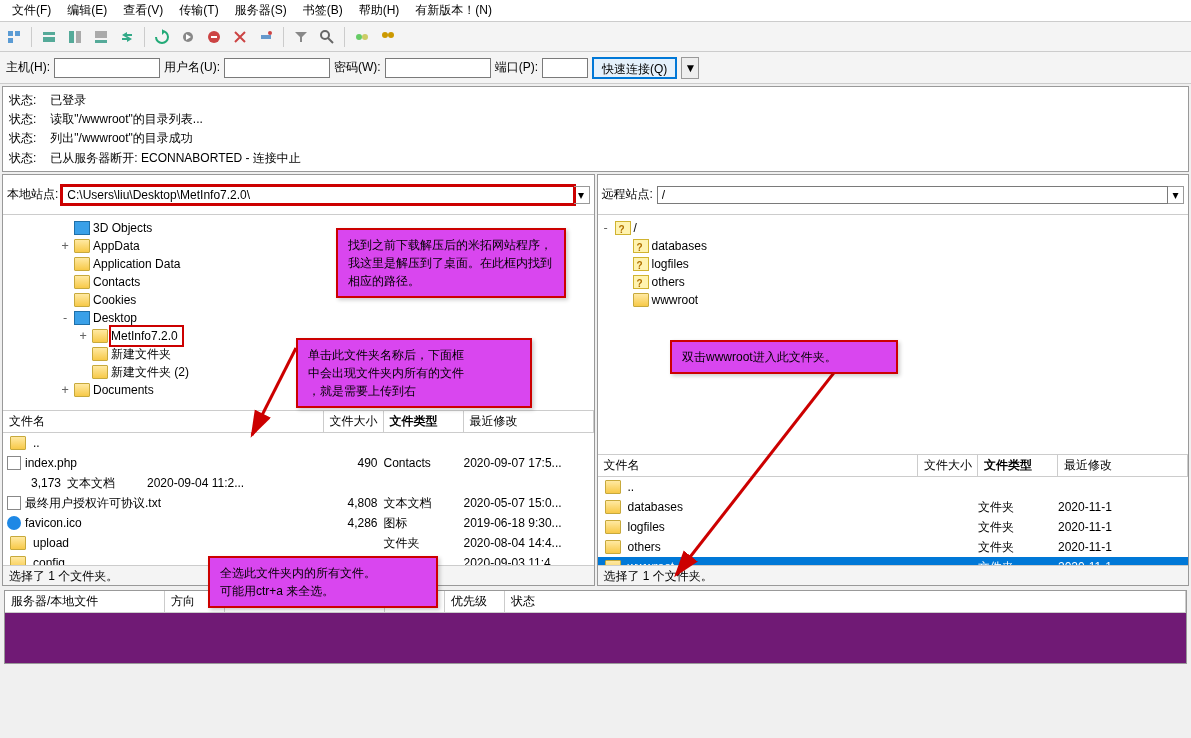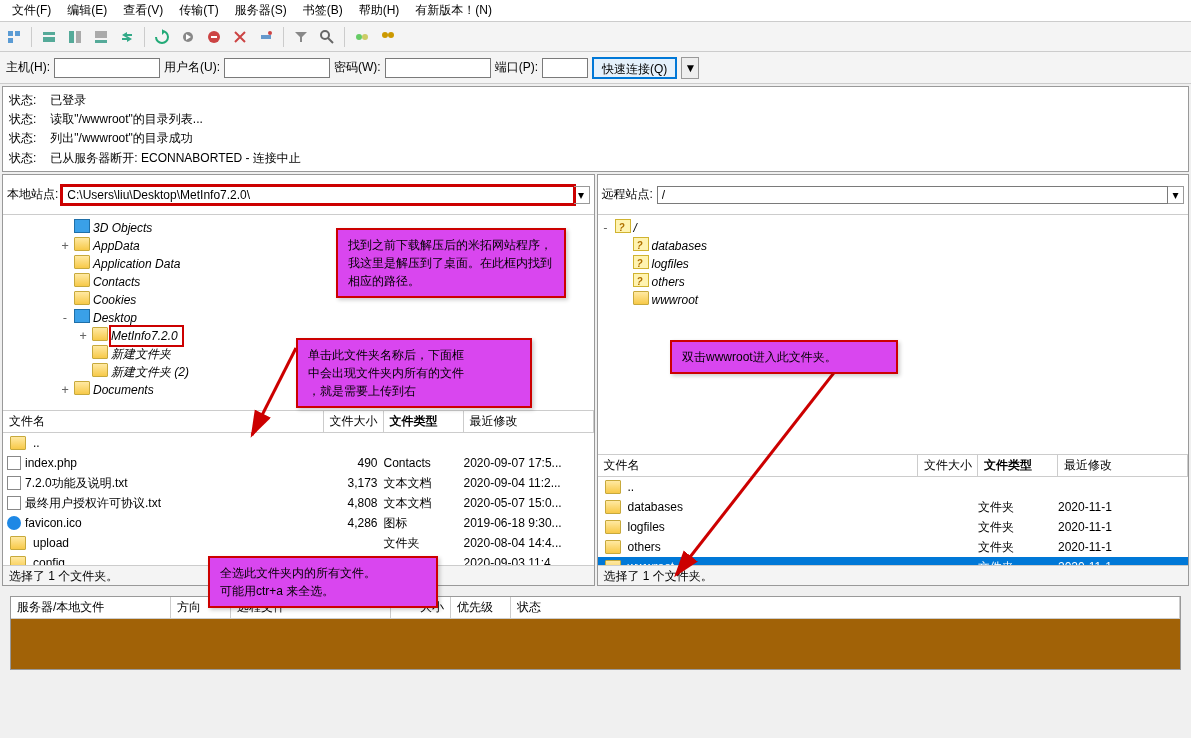--- a/index.html
+++ b/index.html
@@ -25,21 +25,21 @@
 .panes { display: flex; margin: 0 2px; height: 412px; gap: 2px; }
 .pane { flex: 1; display: flex; flex-direction: column; border: 1px solid #999; background: #fff; min-width: 0; }
 
 .pathbar { display: flex; align-items: center; border-bottom: 1px solid #ccc; padding: 2px 4px; height: 40px; }
 .pathbar label { white-space: nowrap; margin-right: 4px; }
 .pathbar input { flex: 1; border: 1px solid #7a7a7a; height: 18px; padding: 0 4px; }
 .pathbar .dd { width: 16px; height: 18px; border: 1px solid #999; border-left: none; display:flex; align-items:center; justify-content:center; cursor:pointer; }
 .hl-red { outline: 3px solid #cc0000; outline-offset: -1px; }
 
 .tree { flex: 0 0 196px; overflow: auto; border-bottom: 1px solid #ccc; padding: 4px 2px; line-height: 18px; position: relative; }
-.tree-node { display: flex; align-items: flex-start; white-space: nowrap; font-style: italic; }
+.tree-node { display: flex; align-items: center; white-space: nowrap; }
 .tree-indent { display: inline-block; }
 .tree-toggle { width: 12px; text-align: center; color: #666; cursor: pointer; font-family: monospace; }
 .folder-icon { width: 16px; height: 14px; display: inline-block; margin: 0 3px; }
 .fi-yellow { background: linear-gradient(#ffe9a2,#f7c948); border: 1px solid #c7a93c; border-radius: 1px; }
 .fi-blue { background: #3aa0e8; border: 1px solid #1f6fa8; }
 .fi-q { background: #fff3b0; border: 1px solid #d0b330; position: relative; }
 .fi-q::after { content: "?"; position: absolute; left: 3px; top: -1px; font-size: 10px; color: #b07000; font-weight: bold; }
 .node-sel { outline: 2px solid #cc0000; padding-right: 4px; }
 
 .listhdr { display: flex; background: #fff; border-bottom: 1px solid #ccc; height: 22px; align-items: center; }
@@ -55,21 +55,21 @@
 .filerow .fname { flex: 1; display: flex; align-items: center; gap: 4px; min-width: 120px; }
 .filerow .fsize { width: 60px; text-align: right; padding-right: 6px; }
 .filerow .ftype { width: 80px; }
 .filerow .fdate { width: 130px; }
 .file-icon { width: 14px; height: 14px; display: inline-block; }
 .fi-doc { background: #fff; border: 1px solid #888; }
 .fi-fav { background: #1e88e5; border-radius: 50%; }
 
 .statusline { border-top: 1px solid #ccc; padding: 2px 6px; height: 20px; background: #f4f4f4; }
 
-.queue { margin: 10px; border: 1px solid #999; background: #a16207; height: 74px; }
+.queue { margin: 4px; border: 1px solid #999; background: #701a75; height: 74px; }
 .queue .listhdr span { }
 .q-server { width: 160px; }
 .q-dir { width: 60px; }
 .q-remote { width: 160px; }
 .q-size { width: 60px; text-align:right; }
 .q-pri { width: 60px; }
 .q-stat { flex: 1; }
 
 .callout { position: absolute; background: #d946ef; border: 2px solid #cc0000; padding: 6px 10px; line-height: 1.5; z-index: 50; box-shadow: 2px 2px 4px rgba(0,0,0,0.2); }
 .arrow { position: absolute; z-index: 49; pointer-events: none; }
@@ -301,24 +301,20 @@
         <div class="filerow">
           <span class="fname">
             <span class="file-icon fi-doc"></span>
             <span>index.php</span>
           </span>
           <span class="fsize">490</span>
           <span class="ftype">Contacts</span>
           <span class="fdate">2020-09-07 17:5...</span>
         </div>
         <div class="filerow">
-          <span class="fname">
-            <span class="file-icon fi-doc"></span>
-            <span>7.2.0功能及说明.txt</span>
-          </span>
           <span class="fsize">3,173</span>
           <span class="ftype">文本文档</span>
           <span class="fdate">2020-09-04 11:2...</span>
         </div>
         <div class="filerow">
           <span class="fname">
             <span class="file-icon fi-doc"></span>
             <span>最终用户授权许可协议.txt</span>
           </span>
           <span class="fsize">4,808</span>

